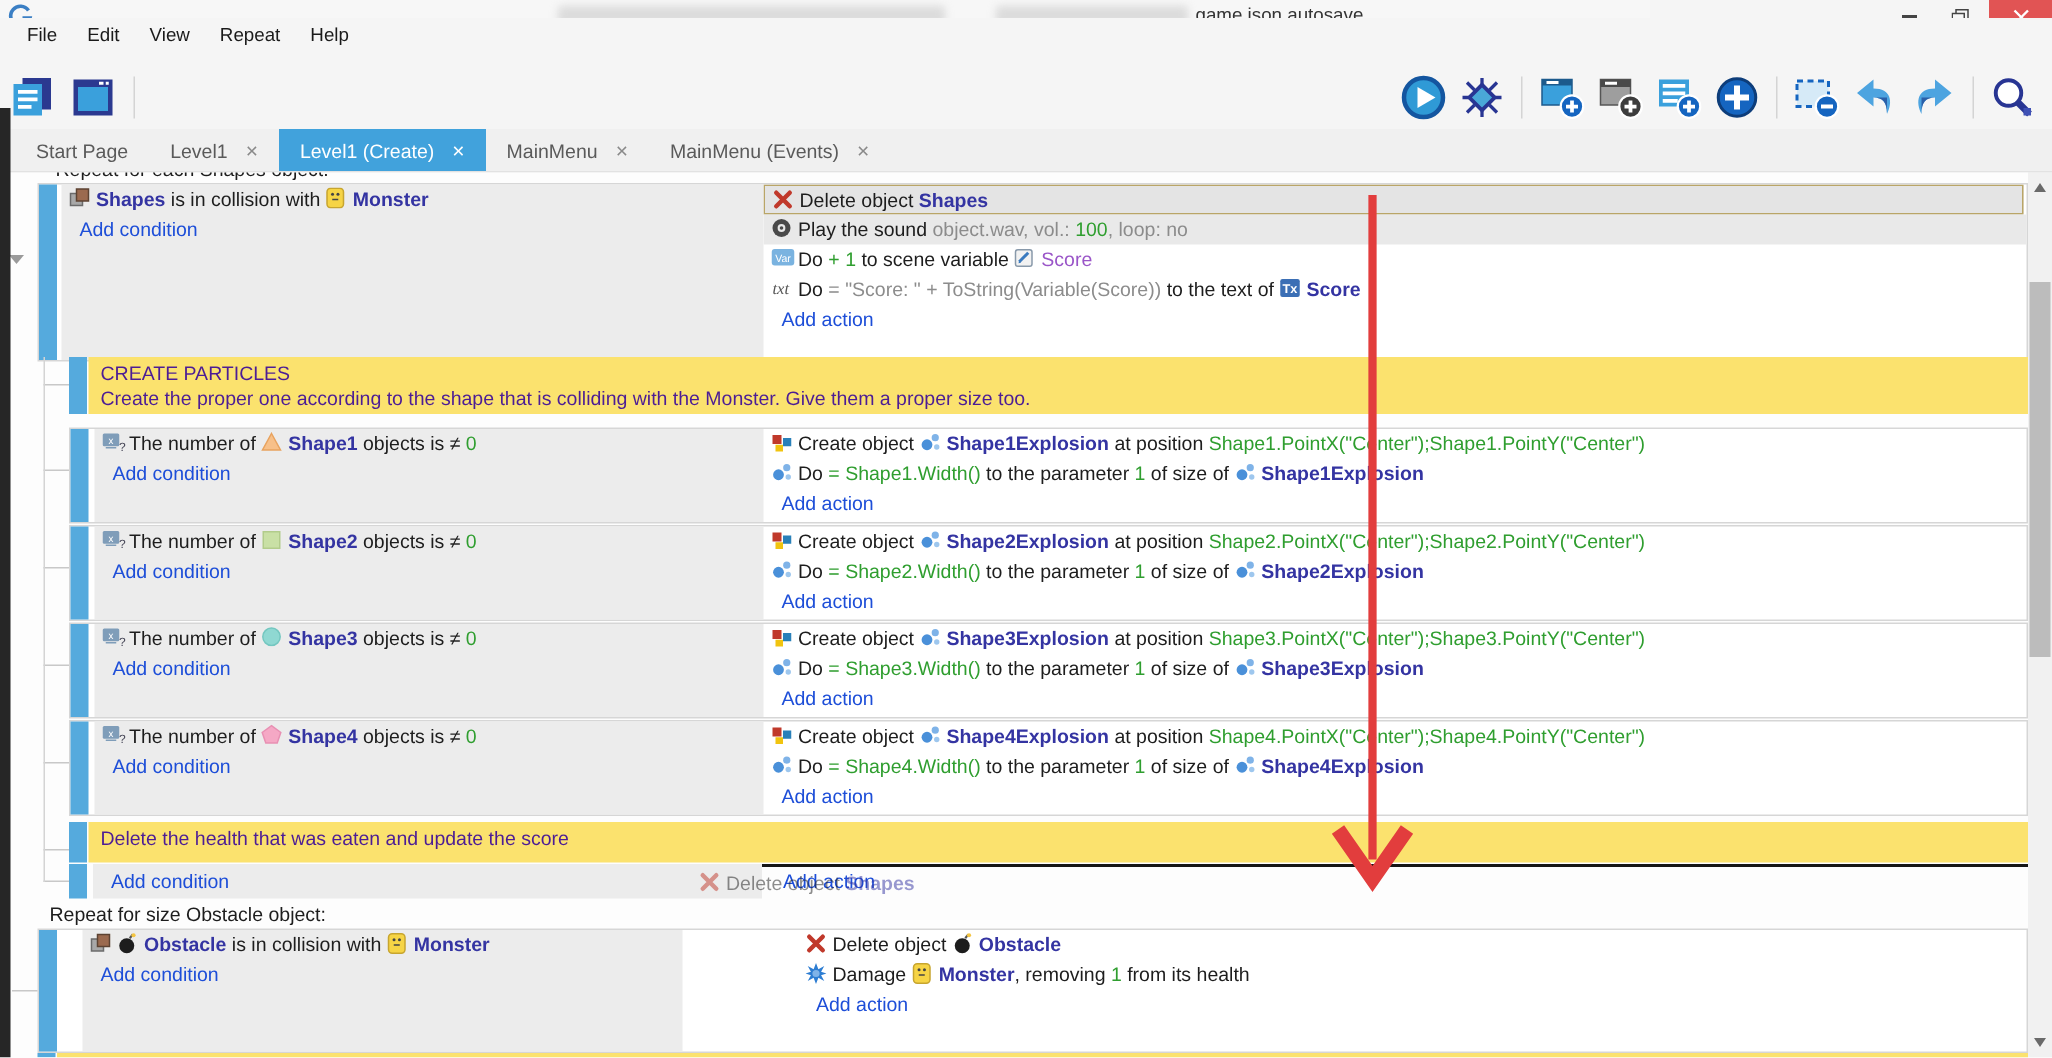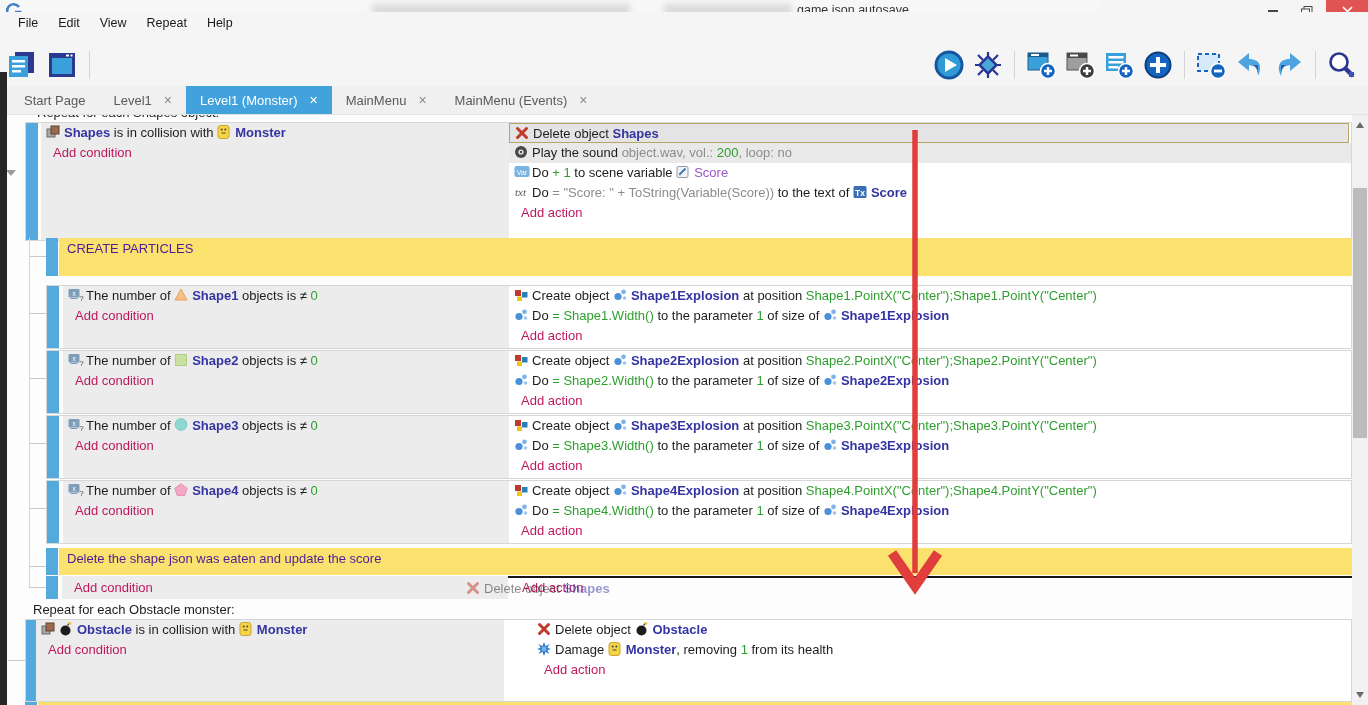--- a/index.html
+++ b/index.html
@@ -41,21 +41,21 @@
   .events{position:absolute;left:0;top:115px;width:1352px;height:590px;background:#fdfdfd;overflow:hidden;font-size:13px;}
   .dark-strip{position:absolute;left:0;top:72px;width:7px;height:633px;background:#262626;}
   .blk{position:absolute;}
   .evt-box{position:relative;background:#fff;border:1px solid #d6d6d6;box-sizing:border-box;}
   .evt-bar{position:absolute;left:0;top:0;bottom:0;width:12px;background:#55aadd;}
   .cond-col{position:absolute;top:0;bottom:0;background:#ececec;overflow:hidden;}
   .act-col{position:absolute;top:0;bottom:0;right:0;overflow:hidden;}
   .row{height:20px;line-height:20px;white-space:nowrap;overflow:hidden;padding-left:5px;box-sizing:border-box;}
   .row.sel{background:#e4e4e4;border:1px solid #b9a567;margin-right:2px;}
   .row.shade{background:#e9e9e9;}
-  .ph{color:#be185d;}
+  .ph{color:#1d4ed8;}
   .s-p{color:#1d1d1d;}
   .s-o{color:#3434a2;font-weight:bold;}
   .s-g{color:#8c8c8c;}
   .s-e{color:#2f9e2f;}
   .s-v{color:#9a55c8;}
   .icon{display:inline-block;width:15px;height:14px;vertical-align:-2px;margin-right:3px;position:relative;}
   .icon svg{position:absolute;left:0;top:0;}
   .grp-header{font-size:13px;color:#1d1d1d;line-height:19px;}
   .clipwrap{height:7px;overflow:hidden;}
   .clipwrap span{display:block;margin-top:-11px;line-height:17px;color:#1d1d1d;}
@@ -214,21 +214,21 @@
 
   <div class="tabbar" id="tabbar">
       <div class="tab">
         <span>Start Page</span>
       </div>
       <div class="tab">
         <span>Level1</span>
         <span class="tab-close">×</span>
       </div>
       <div class="tab active">
-        <span>Level1 (Monster)</span>
+        <span>Level1 (Create)</span>
         <span class="tab-close">×</span>
       </div>
       <div class="tab">
         <span>MainMenu</span>
         <span class="tab-close">×</span>
       </div>
       <div class="tab">
         <span>MainMenu (Events)</span>
         <span class="tab-close">×</span>
       </div>
@@ -254,21 +254,21 @@
             <div class="row ph" style="padding-left: 12px;">Add condition</div>
           </div>
           <div class="act-col" style="left: 483px;">
             <div class="row sel"><span class="icon"><svg width="14" height="14">
                   <path d="M2.5 2.5 L11.5 11.5 M11.5 2.5 L2.5 11.5" stroke="#c0392b" stroke-width="3" stroke-linecap="round"></path>
                 </svg></span><span class="s-p">Delete object </span><span class="s-o">Shapes</span></div>
             <div class="row shade"><span class="icon"><svg width="14" height="14">
                   <circle cx="7" cy="7" r="6" fill="#4a4a4a"></circle>
                   <circle cx="7" cy="7" r="2.6" fill="#e8e8e8"></circle>
                   <circle cx="7" cy="7" r="1.2" fill="#4a4a4a"></circle>
-                </svg></span><span class="s-p">Play the sound </span><span class="s-g">object.wav, vol.: </span><span class="s-e">200</span><span class="s-g">, loop: </span><span class="s-g">no</span></div>
+                </svg></span><span class="s-p">Play the sound </span><span class="s-g">object.wav, vol.: </span><span class="s-e">100</span><span class="s-g">, loop: </span><span class="s-g">no</span></div>
             <div class="row"><span class="icon"><svg width="16" height="13">
                   <rect x="0.5" y="1" width="15" height="11" rx="2" fill="#7ab3e0"></rect>
                   <text x="8" y="9.5" font-size="7" fill="#fff" text-anchor="middle" font-family="Liberation Sans">Var</text>
                 </svg></span><span class="s-p">Do </span><span class="s-e">+ 1</span><span class="s-p"> to scene variable </span><span class="icon"><svg width="14" height="14">
                   <rect x="1" y="1.5" width="11" height="11" rx="1.5" fill="#f2f2f2" stroke="#8899aa"></rect>
                   <path d="M3.5 9.5 L9.5 3.5" stroke="#3a7abf" stroke-width="2"></path>
                   <path d="M3 10.5 l1.6 -0.4 -1.2 -1.2 z" fill="#3a7abf"></path>
                 </svg></span><span class="s-v">Score</span></div>
             <div class="row"><span class="icon"><svg width="17" height="14">
                   <text x="1" y="11" font-size="11" font-style="italic" fill="#555" font-family="Liberation Serif">txt</text>
@@ -278,20 +278,21 @@
                 </svg></span><span class="s-o">Score</span></div>
             <div class="row ph" style="padding-left: 12px;">Add action</div>
           </div>
         </div>
       </div>
       <div class="blk" style="top: 123px; left: 46px; width: 1306px; height: 38px;">
         <div class="tick" style="top: 18px;"></div>
         <div class="evt-bar"></div>
         <div class="comment">
           <div>CREATE PARTICLES</div>
+          <div>Create the proper one according to the shape that is colliding with the Monster. Give them a proper size too.</div>
         </div>
       </div>
       <div class="blk" style="top: 170px; left: 46px; width: 1306px; height: 64px;">
         <div class="tick" style="top: 28px;"></div>
         <div class="evt-box" style="height: 64px;">
           <div class="evt-bar"></div>
           <div class="cond-col" style="left: 16px; width: 446px;">
             <div class="row"><span class="icon"><svg width="16" height="14">
                   <rect x="0.5" y="1" width="11" height="8.5" rx="1" fill="#7f9db9" stroke="#5c7purp"></rect>
                   <path d="M2.5 10.5 h7" stroke="#7f9db9"></path>
@@ -436,41 +437,41 @@
                   <circle cx="11.5" cy="10" r="1.8" fill="#9ec7ee"></circle>
                 </svg></span><span class="s-o">Shape4Explosion</span></div>
             <div class="row ph" style="padding-left: 12px;">Add action</div>
           </div>
         </div>
       </div>
       <div class="blk" style="top: 433px; left: 46px; width: 1306px; height: 27px;">
         <div class="tick" style="top: 18px;"></div>
         <div class="evt-bar"></div>
         <div class="comment">
-          <div>Delete the shape json was eaten and update the score</div>
+          <div>Delete the health that was eaten and update the score</div>
         </div>
       </div>
       <div class="blk" style="top: 461px; left: 46px; width: 1306px; height: 23px;">
         <div class="tick" style="top: 11px;"></div>
         <div class="evt-bar"></div>
         <div class="cond-col" style="left: 16px; width: 446px;">
           <div class="row ph" style="padding-left: 12px; margin-top: 2px;">Add condition</div>
         </div>
         <div class="drop-acts" style="left: 462px;">
           <div class="row ph" style="padding-left: 14px;">Add action</div>
           <div class="ghost" style="left: -42px;"><span class="icon"><svg width="14" height="14">
                 <path d="M2.5 2.5 L11.5 11.5 M11.5 2.5 L2.5 11.5" stroke="#c0392b" stroke-width="3" stroke-linecap="round"></path>
               </svg></span><span class="s-p">Delete object </span><span class="s-o">Shapes</span></div>
         </div>
       </div>
       <div class="blk" style="top: 485px; left: 25px; width: 1327px; height: 102px;">
-        <div class="grp-header" style="padding-left: 8px; height: 19px;">Repeat for each Obstacle monster:</div>
+        <div class="grp-header" style="padding-left: 8px; height: 19px;">Repeat for size Obstacle object:</div>
         <div class="evt-box" style="height: 83px;">
           <div class="evt-bar"></div>
-          <div class="cond-col" style="left: 10px; width: 468px;">
+          <div class="cond-col" style="left: 29px; width: 400px;">
             <div class="row"><span class="icon"><svg width="15" height="14">
                   <rect x="1" y="4" width="8" height="8" fill="#a8a8a8" stroke="#6b6b6b"></rect>
                   <rect x="5" y="1" width="8" height="8" fill="#9b6a4f" stroke="#5d4333"></rect>
                 </svg></span><span class="icon"><svg width="14" height="14">
                   <circle cx="6.5" cy="8.5" r="5" fill="#1d1d1d"></circle>
                   <path d="M8.5 3.5 L10.5 1" stroke="#555" stroke-width="1.4"></path>
                   <circle cx="11" cy="1.5" r="1.4" fill="#f4c542"></circle>
                 </svg></span><span class="s-o">Obstacle</span><span class="s-p"> is in collision with </span><span class="icon"><svg width="13" height="14">
                   <rect x="1" y="0.5" width="11" height="13" rx="2.5" fill="#f6d445" stroke="#c7a52f"></rect>
                   <circle cx="4.7" cy="4.5" r="1" fill="#444"></circle>

